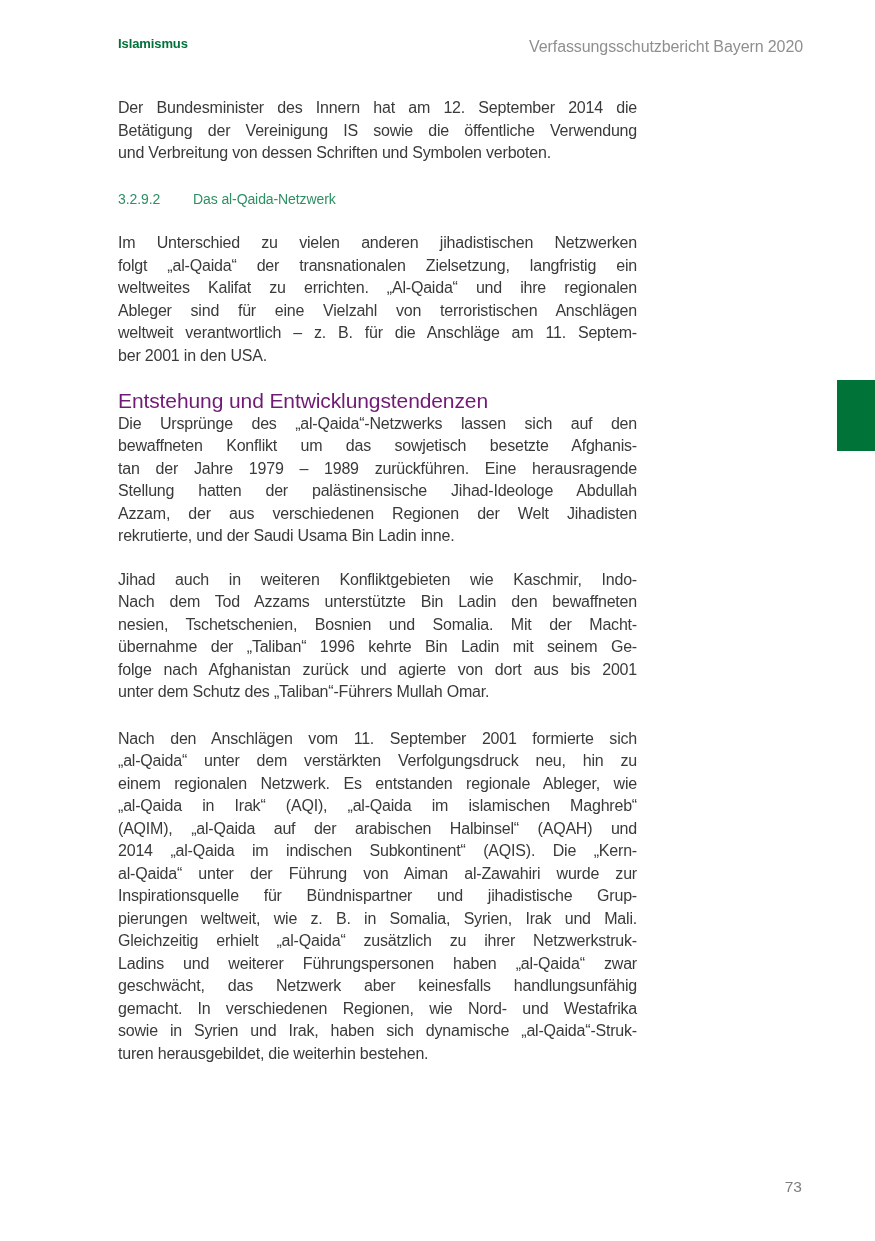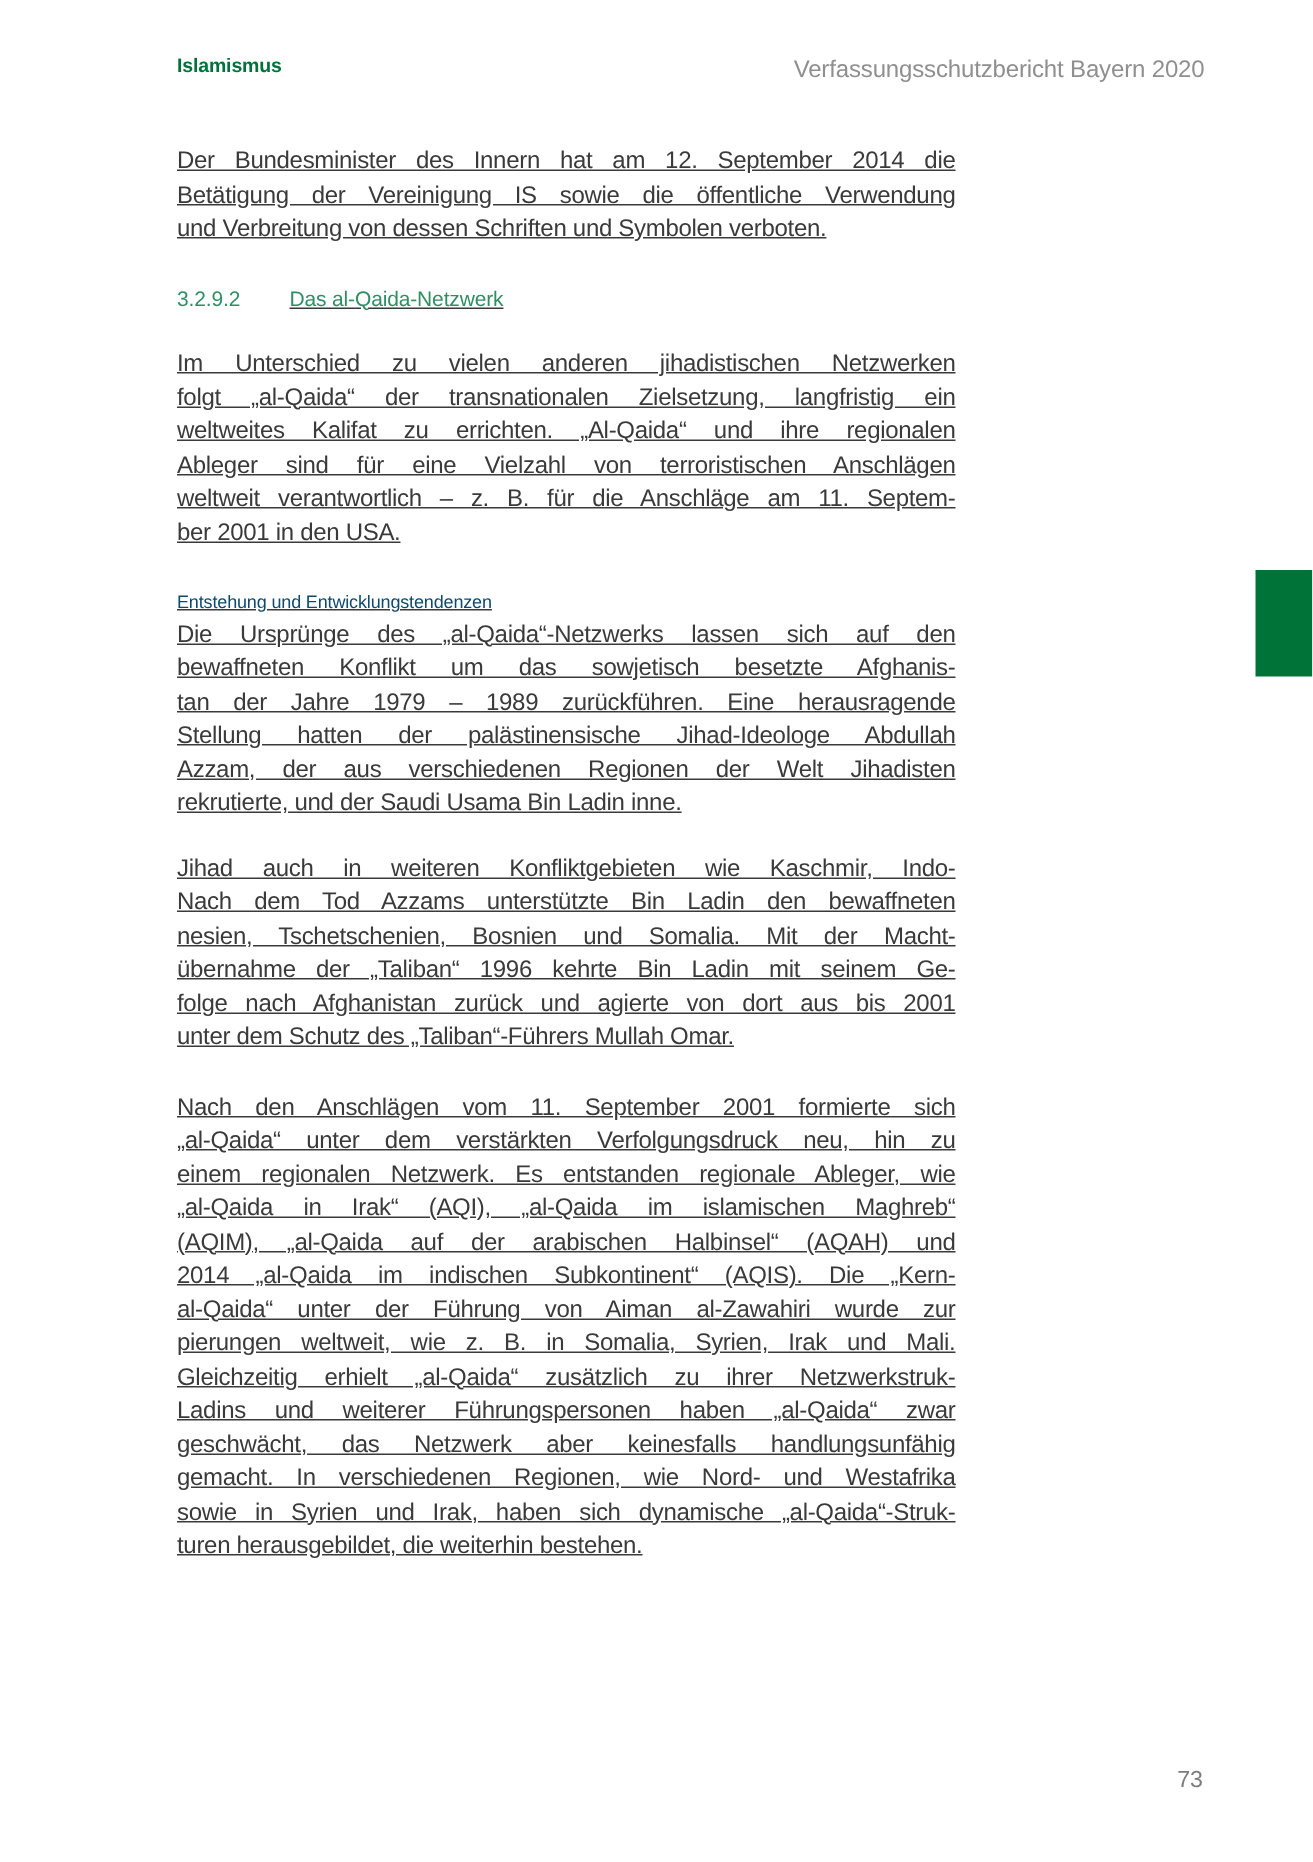--- a/index.html
+++ b/index.html
@@ -19,37 +19,36 @@
   .hdr-right{
     position:absolute;right:72px;top:38px;
     font-size:16px;font-weight:400;color:#8f8f8f;
     letter-spacing:-0.1px;
   }
   
   .content{
     position:absolute;left:118px;top:97px;width:519px;
     font-size:16px;line-height:22.5px;color:#3a3a3a;
     letter-spacing:-0.2px;
-    text-decoration:underline;
   }
   .para{margin:0 0 23px 0;}
   .para.tight{margin-bottom:21px;}
   .para.wide{margin-bottom:24px;}
   .para.end{margin-bottom:0;}
   .pline{display:block;text-align:justify;text-align-last:justify;}
   .pline.last{text-align-last:left;}
   .sec-heading{
     margin:0 0 22px 0;
     font-size:14px;font-weight:400;color:#2e8f63;
     line-height:22.5px;letter-spacing:-0.1px;
   }
   .sec-heading .sec-num{display:inline-block;width:75px;}
   .sub-heading{
     margin:0;
-    font-size:12px;font-weight:400;color:#0c4a6e;
+    font-size:21px;font-weight:400;color:#701a75;
     line-height:22.5px;letter-spacing:-0.1px;
   }
   
   .edge-tab{
     position:absolute;left:837px;top:380px;width:38px;height:71px;
     background:#007339;
   }
   
   .page-number{
     position:absolute;right:73px;top:1178px;
@@ -98,20 +97,21 @@
         <span class="pline last">unter dem Schutz des „Taliban“-Führers Mullah Omar.</span>
       </div>
       <div class="para end">
         <span class="pline">Nach den Anschlägen vom 11. September 2001 formierte sich</span>
         <span class="pline">„al-Qaida“ unter dem verstärkten Verfolgungsdruck neu, hin zu</span>
         <span class="pline">einem regionalen Netzwerk. Es entstanden regionale Ableger, wie</span>
         <span class="pline">„al-Qaida in Irak“ (AQI), „al-Qaida im islamischen Maghreb“</span>
         <span class="pline">(AQIM), „al-Qaida auf der arabischen Halbinsel“ (AQAH) und</span>
         <span class="pline">2014 „al-Qaida im indischen Subkontinent“ (AQIS). Die „Kern-</span>
         <span class="pline">al-Qaida“ unter der Führung von Aiman al-Zawahiri wurde zur</span>
+        <span class="pline">Inspirationsquelle für Bündnispartner und jihadistische Grup-</span>
         <span class="pline">pierungen weltweit, wie z. B. in Somalia, Syrien, Irak und Mali.</span>
         <span class="pline">Gleichzeitig erhielt „al-Qaida“ zusätzlich zu ihrer Netzwerkstruk-</span>
         <span class="pline">Ladins und weiterer Führungspersonen haben „al-Qaida“ zwar</span>
         <span class="pline">geschwächt, das Netzwerk aber keinesfalls handlungsunfähig</span>
         <span class="pline">gemacht. In verschiedenen Regionen, wie Nord- und Westafrika</span>
         <span class="pline">sowie in Syrien und Irak, haben sich dynamische „al-Qaida“-Struk-</span>
         <span class="pline last">turen herausgebildet, die weiterhin bestehen.</span>
       </div>
     </div>
 

